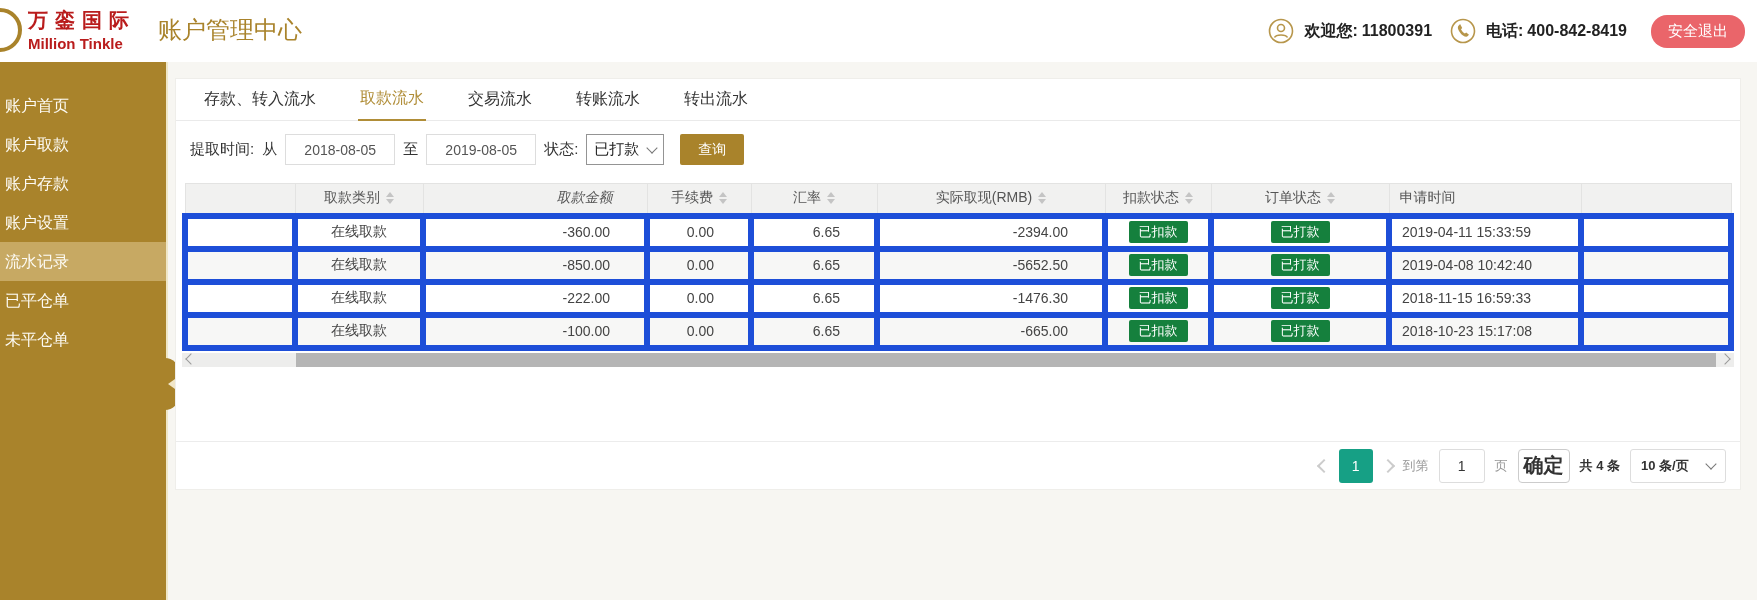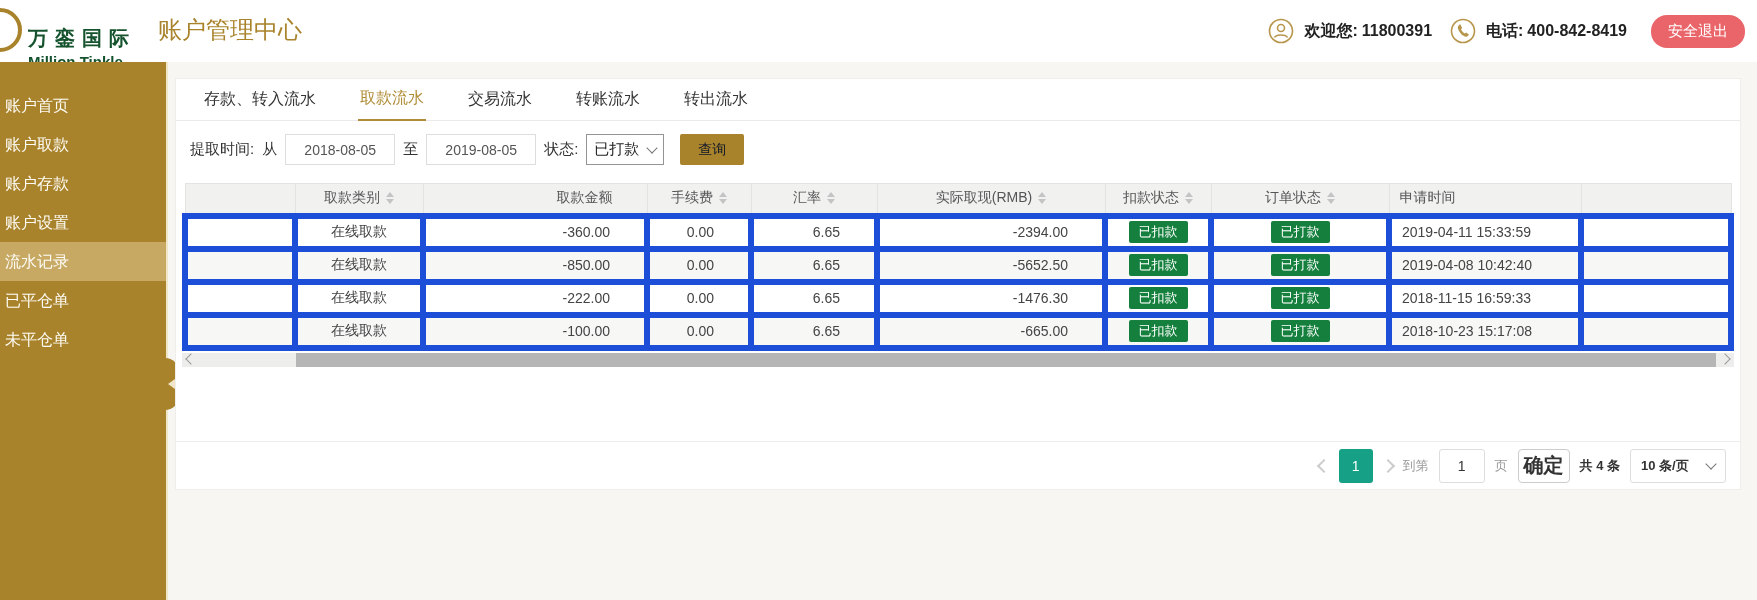--- a/index.html
+++ b/index.html
@@ -3,21 +3,21 @@
 <meta charset="utf-8">
 <style>
   * { margin:0; padding:0; box-sizing:border-box; }
   html,body { width:1757px; height:600px; overflow:hidden; }
   body { font-family:"Liberation Sans","DejaVu Sans",sans-serif; background:#f7f6f2; position:relative; color:#333; }
 
   
   .topbar { position:absolute; top:0; left:0; width:1757px; height:62px; background:#fff; }
   .logo { position:absolute; left:0; top:0; width:160px; height:62px; overflow:hidden; }
   .logo-ring { position:absolute; left:-22px; top:8px; width:44px; height:44px; border:4px solid #a9832b; border-radius:50%; }
-  .logo-text { position:absolute; left:28px; top:25px; color:#14532d; }
+  .logo-text { position:absolute; left:28px; top:7px; color:#b91c1c; }
   .logo-zh { font-size:20px; font-weight:bold; letter-spacing:7px; white-space:nowrap; }
   .logo-en { font-size:15px; font-weight:bold; margin-top:1px; white-space:nowrap; }
   .page-title { position:absolute; left:158px; top:14px; font-size:24px; color:#a9832b; }
   .top-right { position:absolute; right:12px; top:0; height:62px; display:flex; align-items:center; gap:10px; }
   .welcome, .phone { font-size:16px; font-weight:bold; color:#222; white-space:nowrap; }
   .val { margin-left:4px; }
   .ico { display:inline-flex; }
   .logout-btn { margin-left:14px; background:#ea656a; color:#fff; font-size:15px; border:none; border-radius:16px; padding:7px 17px; cursor:pointer; }
 
   
@@ -33,30 +33,30 @@
 
   .tabs { display:flex; align-items:flex-end; height:42px; border-bottom:1px solid #eaeaea; padding-left:26px; }
   .tab { font-size:16px; color:#333; padding:10px 2px; margin-right:40px; cursor:pointer; }
   .tab.active { color:#b08d37; border-bottom:2px solid #b08d37; margin-bottom:-1px; }
 
   .filter { display:flex; align-items:center; margin:13px 0 8px 14px; font-size:15px; color:#333; gap:8px; }
   .t-input { width:110px; height:31px; border:1px solid #ddd; background:#fff; text-align:center; font-size:14px; color:#555; font-family:inherit; }
   .status-select { width:78px; height:31px; border:1px solid #949494; display:flex; align-items:center; justify-content:space-between; padding:0 7px; cursor:pointer; background:#fff; }
   .status-select span { font-size:15px; color:#222; }
   .caret { width:8px; height:8px; border-right:1.6px solid #777; border-bottom:1.6px solid #777; transform:rotate(45deg); margin-top:-4px; }
-  .search-btn { width:64px; height:31px; background:#a9832b; color:#0f172a; border:none; font-size:14px; border-radius:2px; margin-left:8px; cursor:pointer; }
+  .search-btn { width:64px; height:31px; background:#a9832b; color:#ffffff; border:none; font-size:14px; border-radius:2px; margin-left:8px; cursor:pointer; }
 
   
   .tablewrap { margin:18px 6px 0; }
   table { width:100%; border-collapse:collapse; table-layout:fixed; font-size:14px; }
   th { background:#f1f1f0; height:32px; font-weight:normal; color:#555; border:1px solid #e3e3e2; }
   td { height:33px; border:6px solid #1d4ed8; color:#444; background:#fff; }
   tr.zebra td { background:#f7f7f6; }
   th .hcell { display:flex; align-items:center; justify-content:center; gap:6px; }
-  th.h-right .hcell { justify-content:flex-end; padding-right:34px; }
+  th.h-right .hcell { justify-content:flex-end; padding-right:34px;font-style:italic; }
   th.h-left .hcell { justify-content:flex-start; padding-left:10px; }
   td.c-center { text-align:center; }
   td.c-right { text-align:right; padding-right:34px; }
   td.c-left { text-align:left; padding-left:10px; }
   .sort { display:inline-flex; flex-direction:column; gap:2px; cursor:pointer; }
   .sort i { display:block; width:0; height:0; border-left:4px solid transparent; border-right:4px solid transparent; }
   .sort .up { border-bottom:5px solid #c4c4c4; }
   .sort .dn { border-top:5px solid #c4c4c4; }
   .badge { display:inline-block; background:#15803d; color:#fff; font-size:13px; padding:2px 10px; border-radius:2px; }
   tr.total td { background:#f0f0ee; font-weight:bold; color:#333; }

